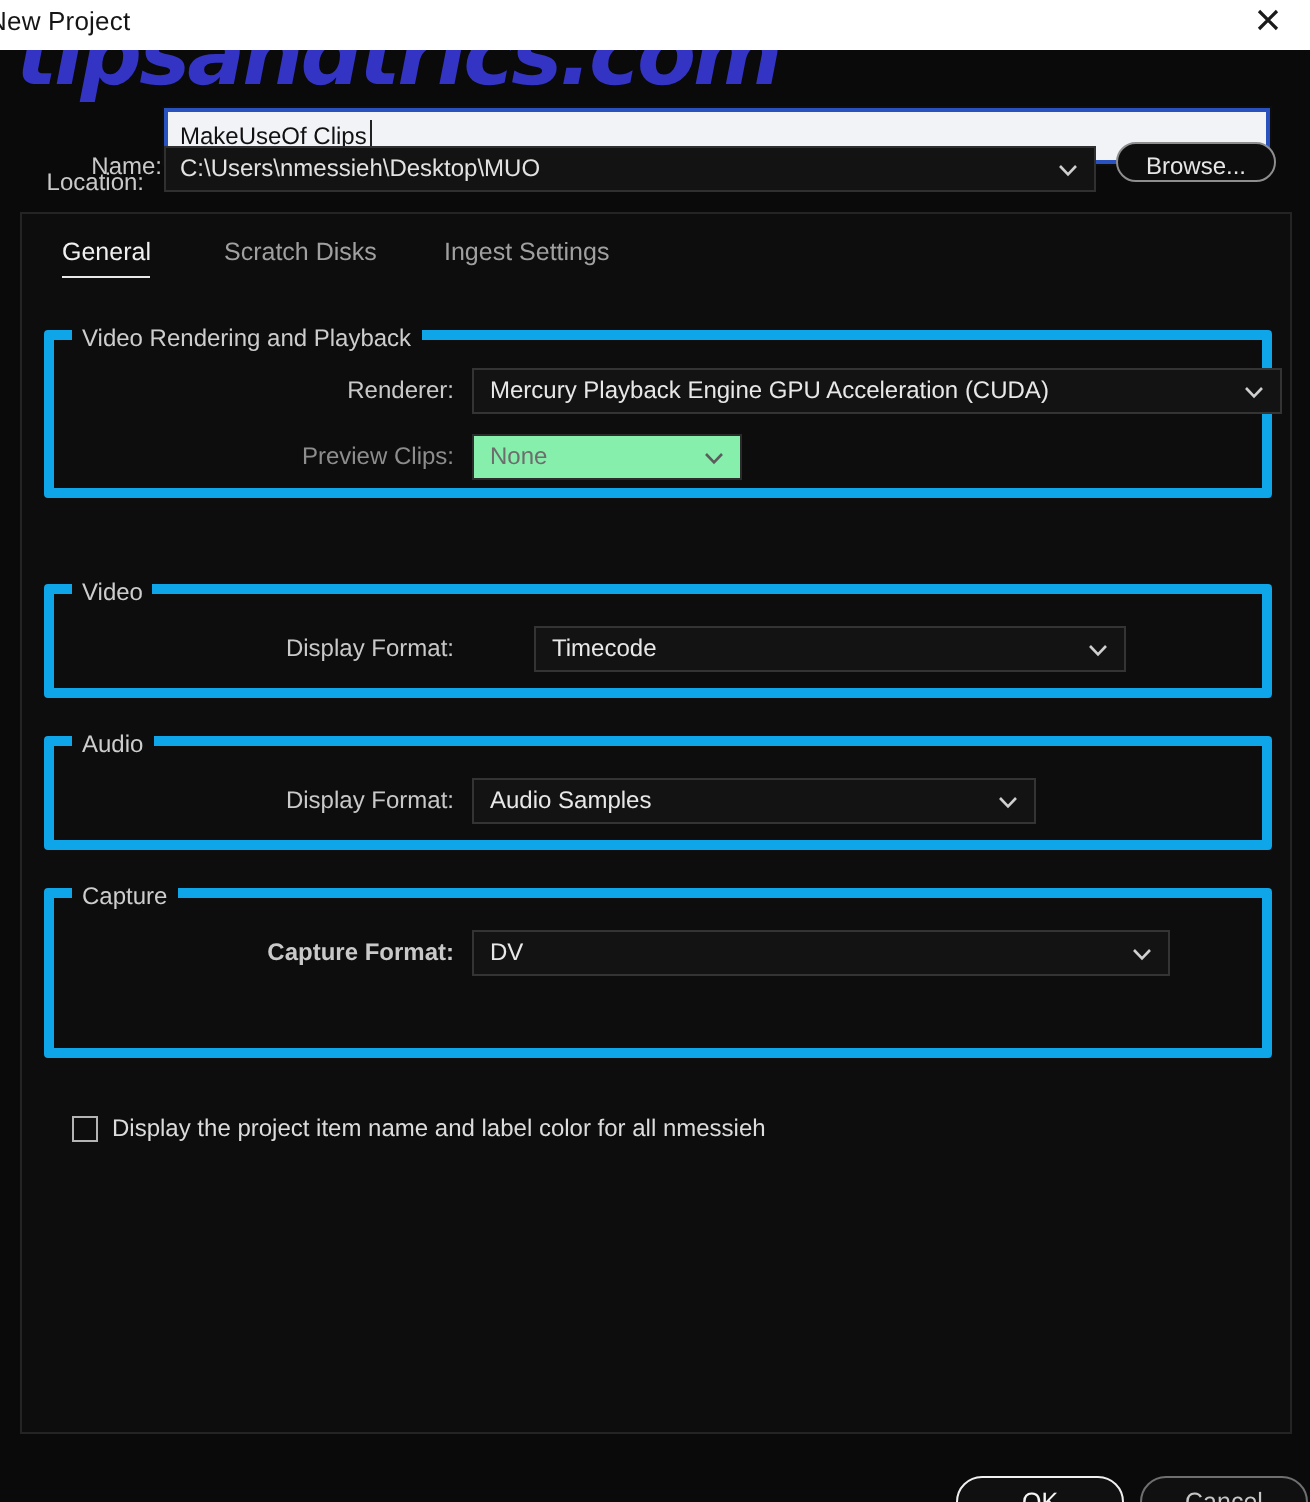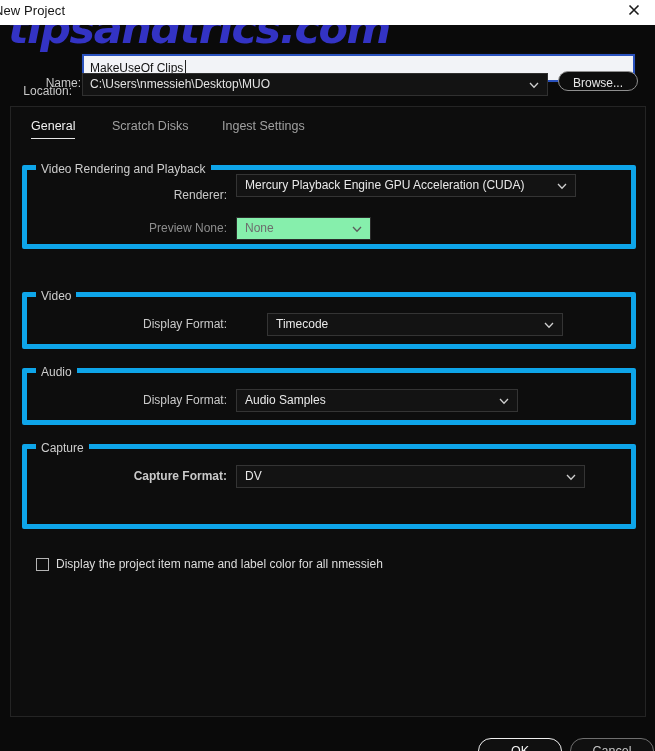--- a/index.html
+++ b/index.html
@@ -302,30 +302,30 @@
     <div class="tabs">
       <div class="tab active" style="left:8px;">General</div>
       <div class="tab" style="left:89px;">Scratch Disks</div>
       <div class="tab" style="left:199px;">Ingest Settings</div>
     </div>
 
     <div class="group" style="left:11px; top:58px; width:614px; height:84px;">
       <div class="group-title">Video Rendering and Playback</div>
 
       <div class="field-label" style="left:60px; top:18px; width:140px;">Renderer:</div>
-      <div class="select" style="left:209px; top:4px; width:340px;padding-left:11px;">
+      <div class="select" style="left:209px; top:14px; width:405px;padding-left:11px;">
         <span class="select-text">Mercury Playback Engine GPU Acceleration (CUDA)</span>
         <span class="chev" style="right:7px; top:5px;">
           <svg width="12" height="12" viewBox="0 0 12 12">
               <path d="M2 4 L6 8.2 L10 4" stroke="currentColor" stroke-width="1.3" fill="none"></path>
             </svg>
         </span>
       </div>
 
-      <div class="field-label disabled" style="left:60px; top:51px; width:140px;">Preview None:</div>
+      <div class="field-label disabled" style="left:60px; top:51px; width:140px;">Preview Clips:</div>
       <div class="select disabled" style="left:209px; top:47px; width:135px;">
         <span class="select-text">None</span>
         <span class="chev" style="right:7px; top:5px;">
           <svg width="12" height="12" viewBox="0 0 12 12">
               <path d="M2 4 L6 8.2 L10 4" stroke="currentColor" stroke-width="1.3" fill="none"></path>
             </svg>
         </span>
       </div>
     </div>
 

